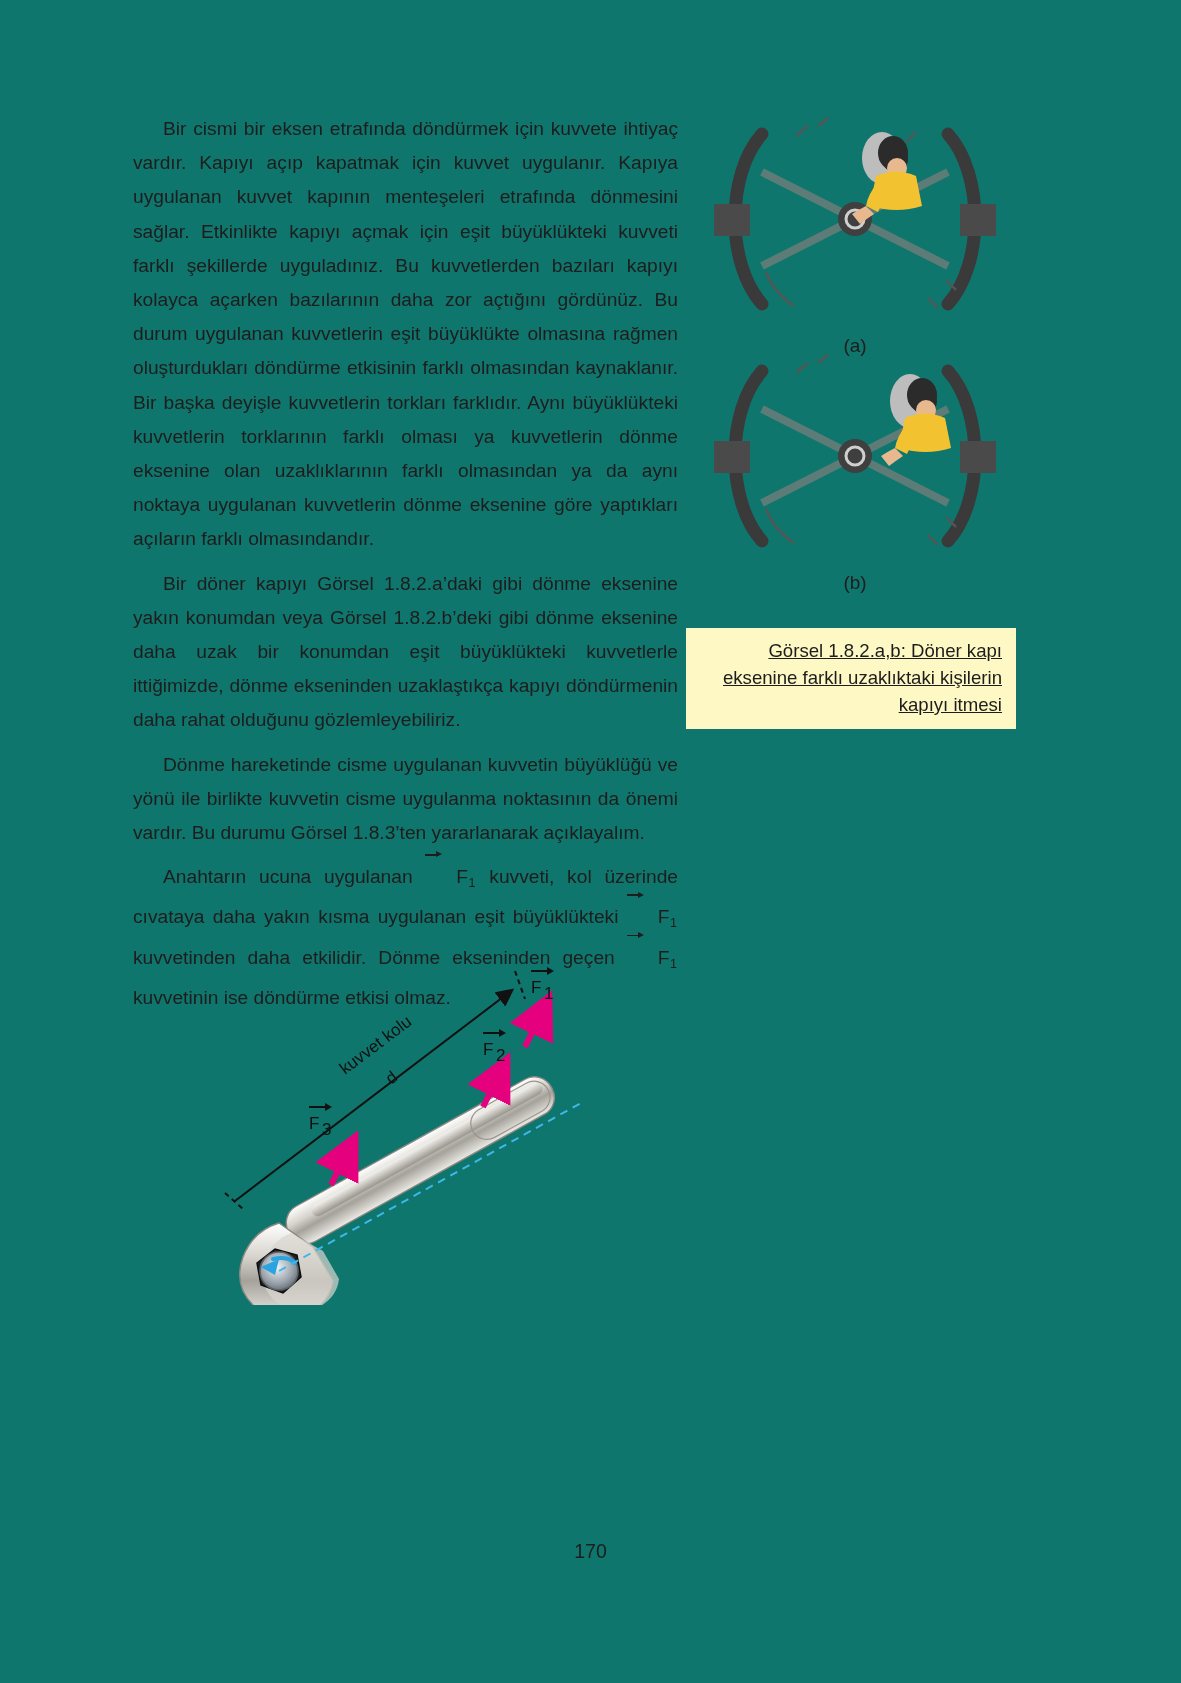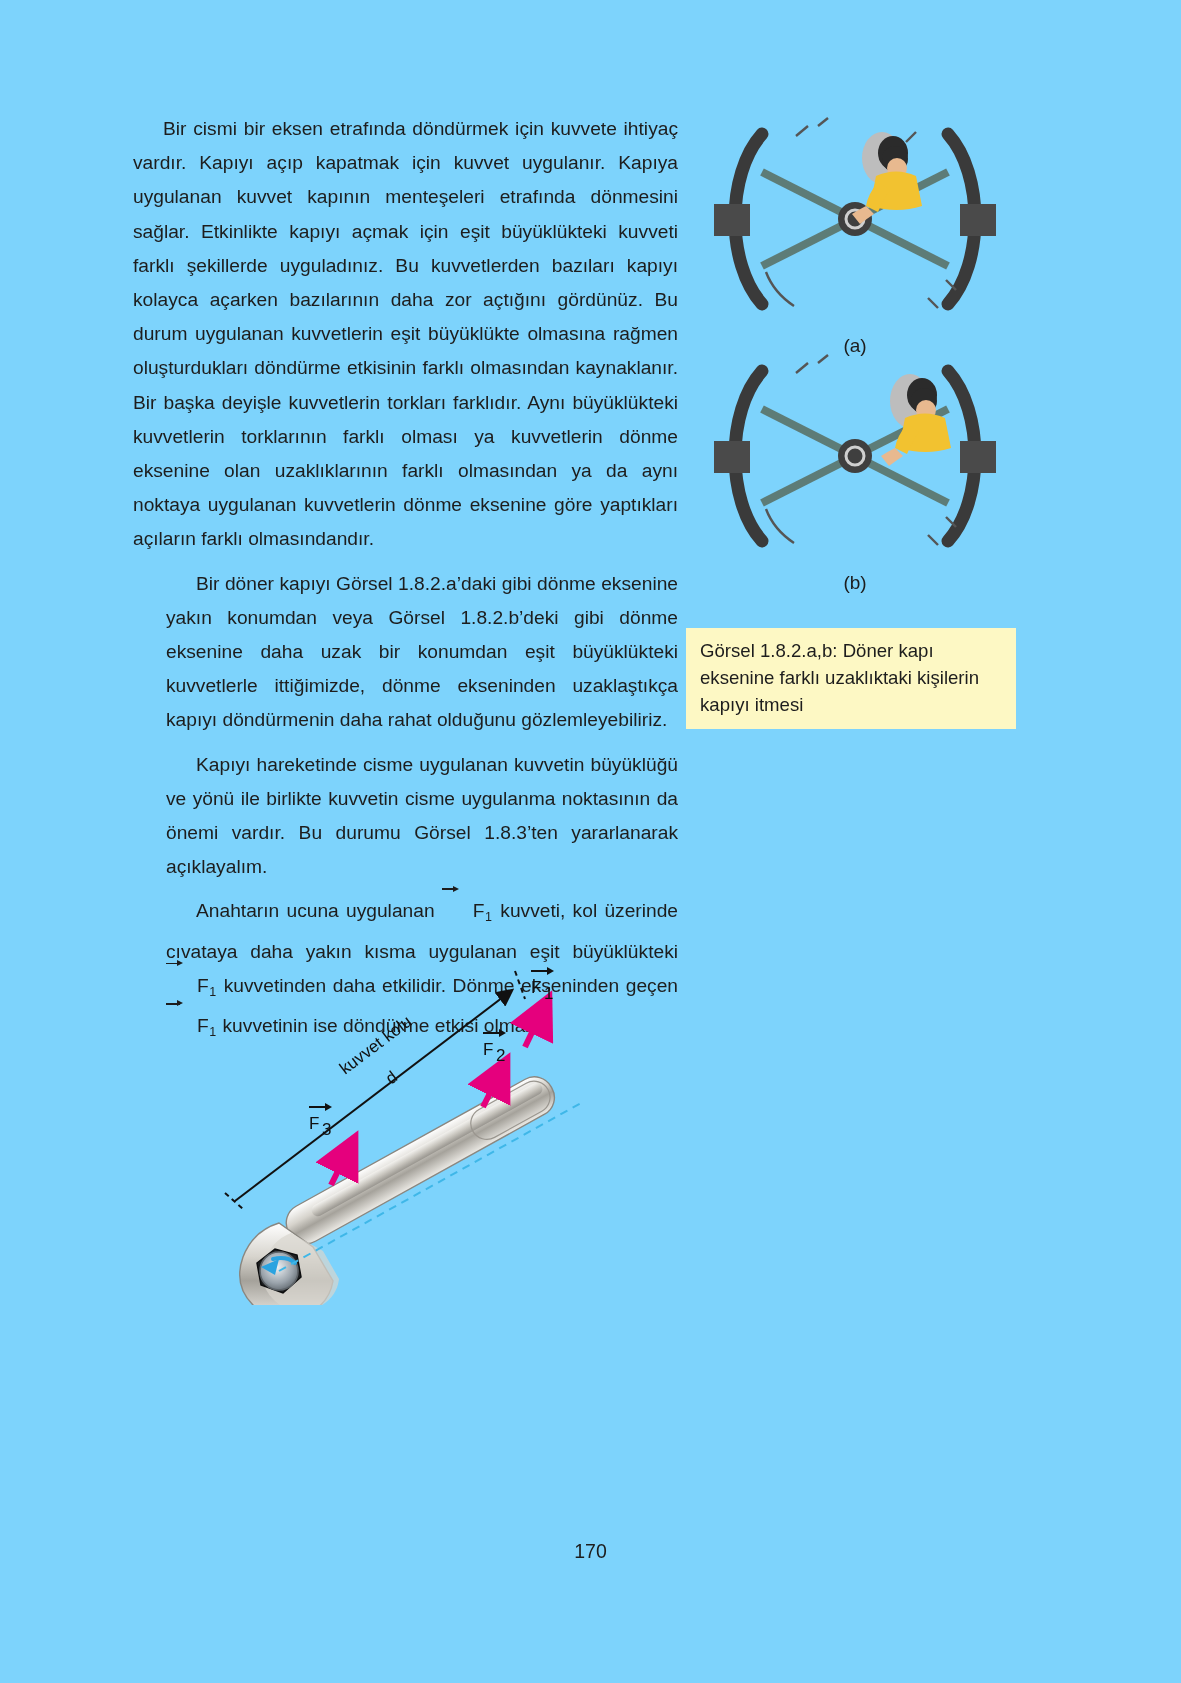--- a/index.html
+++ b/index.html
@@ -7,42 +7,42 @@
     width: 1181px;
     height: 1683px;
     background: #ffffff;
     font-family: "Liberation Sans", sans-serif;
     color: #1a1a1a;
   }
   .page {
     position: relative;
     width: 1181px;
     height: 1683px;
-    background: #7dd3fc;
+    background: #0f766e;
     overflow: hidden;
   }
 
   
   .text-col {
     position: absolute;
     left: 133px;
     top: 112px;
     width: 545px;
   }
   .para {
     text-align: justify;
     text-justify: inter-word;
     font-size: 19.2px;
     line-height: 34.2px;
     text-indent: 30px;
     margin-bottom: 0px;
     hyphens: manual;
     color: #1d1d1d;
   }
-  .para + .para { margin-top: 10px; margin-left: 33px; }
+  .para + .para { margin-top: 10px; }
   .para.last-line-left { text-align-last: left; }
 
   
   .vec {
     display: inline-block;
     position: relative;
     white-space: nowrap;
     padding: 0 1px;
   }
   .vec .letter { font-size: 19.2px; }
@@ -93,22 +93,23 @@
     font-size: 19px;
     color: #1d1d1d;
     margin-top: 4px;
   }
 
   .caption {
     background: #fdf8c4;
     color: #1d1d1d;
     font-size: 18.6px;
     line-height: 27px;
-    text-align: left;
+    text-align: right;
     padding: 9px 14px 11px 14px;
+    text-decoration: underline;
   }
   .caption-doors {
     position: absolute;
     left: 686px;
     top: 628px;
     width: 330px;
   }
   .caption-wrench {
     position: absolute;
     left: 132px;
@@ -146,21 +147,21 @@
 <body>
 
 <div class="page">
 
   <div class="text-col">
 
     <p class="para">Bir cismi bir eksen etrafında döndürmek için kuvvete ihtiyaç vardır. Kapıyı açıp kapatmak için kuvvet uygulanır. Kapıya uygulanan kuvvet kapının menteşeleri etrafında dönmesini sağlar. Etkinlikte kapıyı açmak için eşit büyüklükteki kuvveti farklı şekillerde uyguladınız. Bu kuvvetlerden bazıları kapıyı kolayca açarken bazılarının daha zor açtığını gördünüz. Bu durum uygulanan kuvvetlerin eşit büyüklükte olmasına rağmen oluşturdukları döndürme etkisinin farklı olmasından kaynaklanır. Bir başka deyişle kuvvetlerin torkları farklıdır. Aynı büyüklükteki kuvvetlerin torklarının farklı olması ya kuvvetlerin dönme eksenine olan uzaklıklarının farklı olmasından ya da aynı noktaya uygulanan kuvvetlerin dönme eksenine göre yaptıkları açıların farklı olmasındandır.</p>
 
     <p class="para">Bir döner kapıyı Görsel 1.8.2.a’daki gibi dönme eksenine yakın konumdan veya Görsel 1.8.2.b’deki gibi dönme eksenine daha uzak bir konumdan eşit büyüklükteki kuvvetlerle ittiğimizde, dönme ekseninden uzaklaştıkça kapıyı döndürmenin daha rahat olduğunu gözlemleyebiliriz.</p>
 
-    <p class="para">Kapıyı hareketinde cisme uygulanan kuvvetin büyüklüğü ve yönü ile birlikte kuvvetin cisme uygulanma noktasının da önemi vardır. Bu durumu Görsel 1.8.3’ten yararlanarak açıklayalım.</p>
+    <p class="para">Dönme hareketinde cisme uygulanan kuvvetin büyüklüğü ve yönü ile birlikte kuvvetin cisme uygulanma noktasının da önemi vardır. Bu durumu Görsel 1.8.3’ten yararlanarak açıklayalım.</p>
 
 
     <p class="para last-line-left">
       <span>Anahtarın ucuna uygulanan </span><span class="vec"><span class="arrow"></span><span class="letter">F</span><span class="sub">1</span></span><span> kuvveti, kol üzerinde cıvataya daha yakın kısma uygulanan eşit büyüklükteki </span><span class="vec"><span class="arrow"></span><span class="letter">F</span><span class="sub">1</span></span><span> kuvvetinden daha etkilidir. Dönme ekseninden geçen </span><span class="vec"><span class="arrow"></span><span class="letter">F</span><span class="sub">1</span></span><span> kuvvetinin ise döndürme etkisi olmaz.</span>
     </p>
   </div>
 
   <div class="fig-col">
 
     <div class="door-fig">

